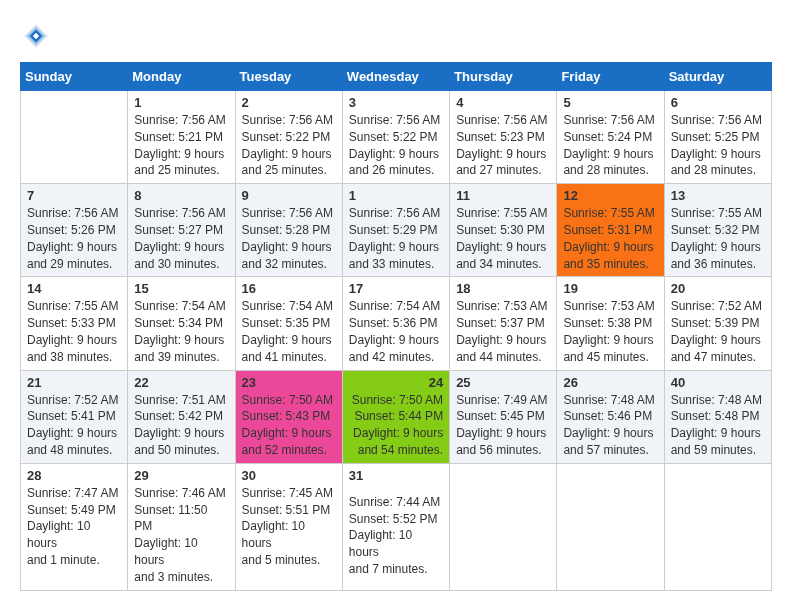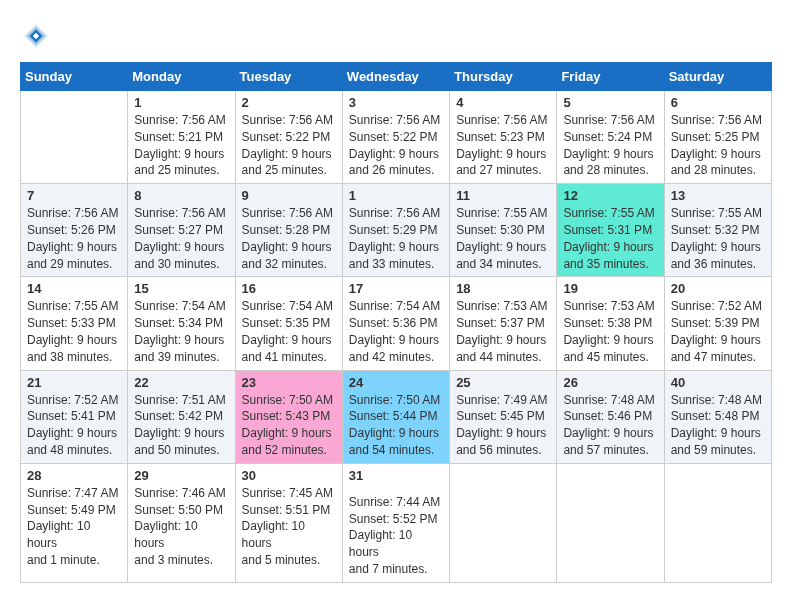--- a/index.html
+++ b/index.html
@@ -202,21 +202,21 @@
 Daylight: 9 hours
 and 33 minutes.</div>
         </td>
         <td style="background: rgb(240, 244, 248);">
           <span class="day-number">11</span>
           <div class="day-info" style="white-space: pre-line;">Sunrise: 7:55 AM
 Sunset: 5:30 PM
 Daylight: 9 hours
 and 34 minutes.</div>
         </td>
-        <td style="background: #5eead4; margin-left: 28px;">
+        <td style="background: #f97316; margin-left: 28px;">
           <span class="day-number">12</span>
           <div class="day-info" style="white-space: pre-line;">Sunrise: 7:55 AM
 Sunset: 5:31 PM
 Daylight: 9 hours
 and 35 minutes.</div>
         </td>
         <td style="background: rgb(240, 244, 248);">
           <span class="day-number">13</span>
           <div class="day-info" style="white-space: pre-line;">Sunrise: 7:55 AM
 Sunset: 5:32 PM
@@ -283,28 +283,28 @@
 Daylight: 9 hours
 and 48 minutes.</div>
         </td>
         <td style="background: rgb(240, 244, 248);">
           <span class="day-number">22</span>
           <div class="day-info" style="white-space: pre-line;">Sunrise: 7:51 AM
 Sunset: 5:42 PM
 Daylight: 9 hours
 and 50 minutes.</div>
         </td>
-        <td style="background: #f9a8d4; margin-top: 36px;">
+        <td style="background: #ec4899; margin-top: 36px;">
           <span class="day-number">23</span>
           <div class="day-info" style="white-space: pre-line;">Sunrise: 7:50 AM
 Sunset: 5:43 PM
 Daylight: 9 hours
 and 52 minutes.</div>
         </td>
-        <td style="background: #7dd3fc;">
+        <td style="background: #84cc16; text-align: right;">
           <span class="day-number">24</span>
           <div class="day-info" style="white-space: pre-line;">Sunrise: 7:50 AM
 Sunset: 5:44 PM
 Daylight: 9 hours
 and 54 minutes.</div>
         </td>
         <td style="background: rgb(240, 244, 248);">
           <span class="day-number">25</span>
           <div class="day-info" style="white-space: pre-line;">Sunrise: 7:49 AM
 Sunset: 5:45 PM
@@ -330,21 +330,21 @@
         <td>
           <span class="day-number">28</span>
           <div class="day-info" style="white-space: pre-line;">Sunrise: 7:47 AM
 Sunset: 5:49 PM
 Daylight: 10 hours
 and 1 minute.</div>
         </td>
         <td>
           <span class="day-number">29</span>
           <div class="day-info" style="white-space: pre-line;">Sunrise: 7:46 AM
-Sunset: 5:50 PM
+Sunset: 11:50 PM
 Daylight: 10 hours
 and 3 minutes.</div>
         </td>
         <td>
           <span class="day-number">30</span>
           <div class="day-info" style="white-space: pre-line;">Sunrise: 7:45 AM
 Sunset: 5:51 PM
 Daylight: 10 hours
 and 5 minutes.</div>
         </td>

